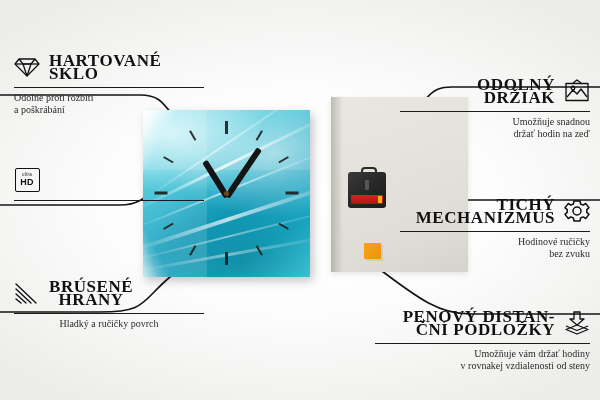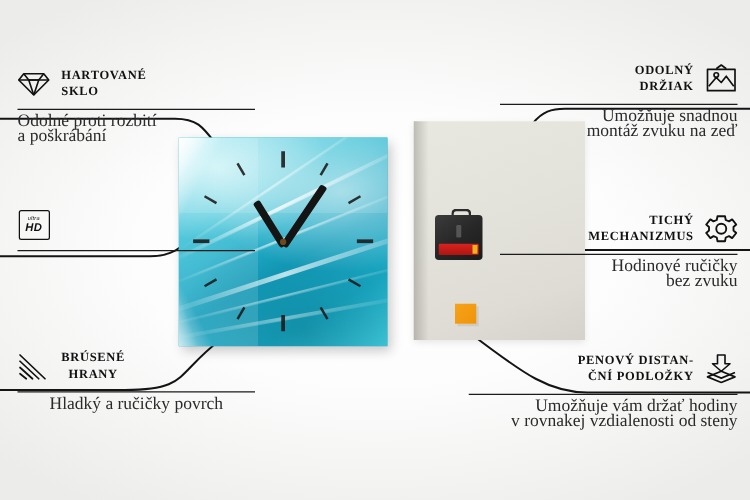--- a/index.html
+++ b/index.html
@@ -179,40 +179,40 @@
   }
   .feature.left  { left: 14px;  text-align: left; }
   .feature.right { right: 10px; text-align: right; }
 
   .f-head {
     display: flex;
     align-items: center;
     gap: 9px;
     min-height: 34px;
   }
-  .feature.right .f-head { flex-direction: row-reverse; }
+  .feature.right .f-head { flex-direction: row-reverse; margin-top: 28px; }
 
   .f-title {
     font-family: "Liberation Serif", serif;
     font-weight: bold;
-    font-size: 10px;
+    font-size: 17px;
     line-height: 13.5px;
     letter-spacing: .55px;
     color: #111;
     text-transform: uppercase;
     white-space: pre-line;
   }
   .f-rule {
     height: 1px;
     background: #1b1b1b;
     margin: 3px 0 4px 0;
   }
   .f-desc {
     font-family: "Liberation Serif", serif;
-    font-size: 14px;
+    font-size: 10px;
     line-height: 12px;
     color: #2a2a2a;
     white-space: pre-line;
   }
   .f-icon {
     width: 26px;
     height: 26px;
     flex: 0 0 26px;
     display: flex;
     align-items: center;
@@ -224,21 +224,20 @@
   .hd-badge {
     width: 23px;
     height: 22px;
     border: 1.6px solid #111;
     border-radius: 2px;
     display: flex;
     flex-direction: column;
     align-items: center;
     justify-content: center;
     line-height: 1;
-    font-style: italic;
   }
   .hd-badge .u {
     font-family: "Liberation Sans", sans-serif;
     font-size: 4.5px;
     letter-spacing: .2px;
     margin-bottom: .5px;
   }
   .hd-badge .hd {
     font-family: "Liberation Sans", sans-serif;
     font-weight: bold;
@@ -375,21 +374,21 @@
           <rect x="2" y="4.5" width="22" height="17"></rect>
           <path d="M3 18 L9 11 L13 15 L17 10 L23 18"></path>
           <circle cx="9" cy="9" r="1.8"></circle>
         </svg>
       </span>
       <span class="f-title">ODOLNÝ
 DRŽIAK</span>
     </div>
     <div class="f-rule"></div>
     <div class="f-desc">Umožňuje snadnou
-montáž zvuku na zeď</div>
+držať hodin na zeď</div>
   </div>
 
   <div class="feature right" style="top:278px; width:215px;">
     <div class="f-head">
       <span class="f-icon">
         <svg width="26" height="24" viewBox="0 0 26 24" fill="none" stroke="#111" stroke-width="1.3" stroke-linejoin="round">
           <path d="M10 1 H16 V8 H20 L13 14 L6 8 H10 Z"></path>
           <path d="M13 14 L24 18.5 L13 23 L2 18.5 Z"></path>
           <path d="M2 15 L13 19.5 L24 15"></path>
         </svg>

